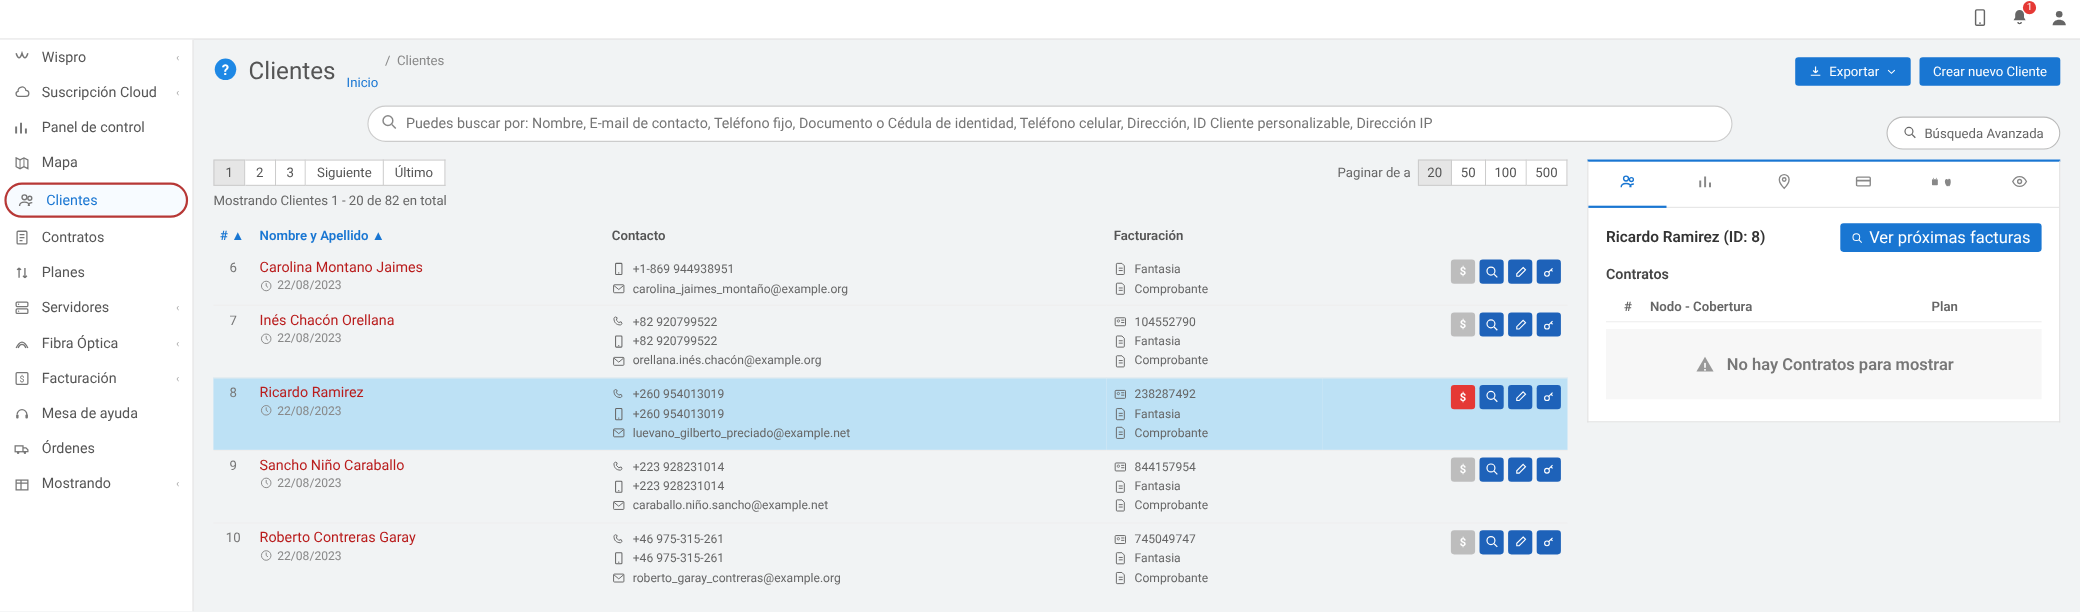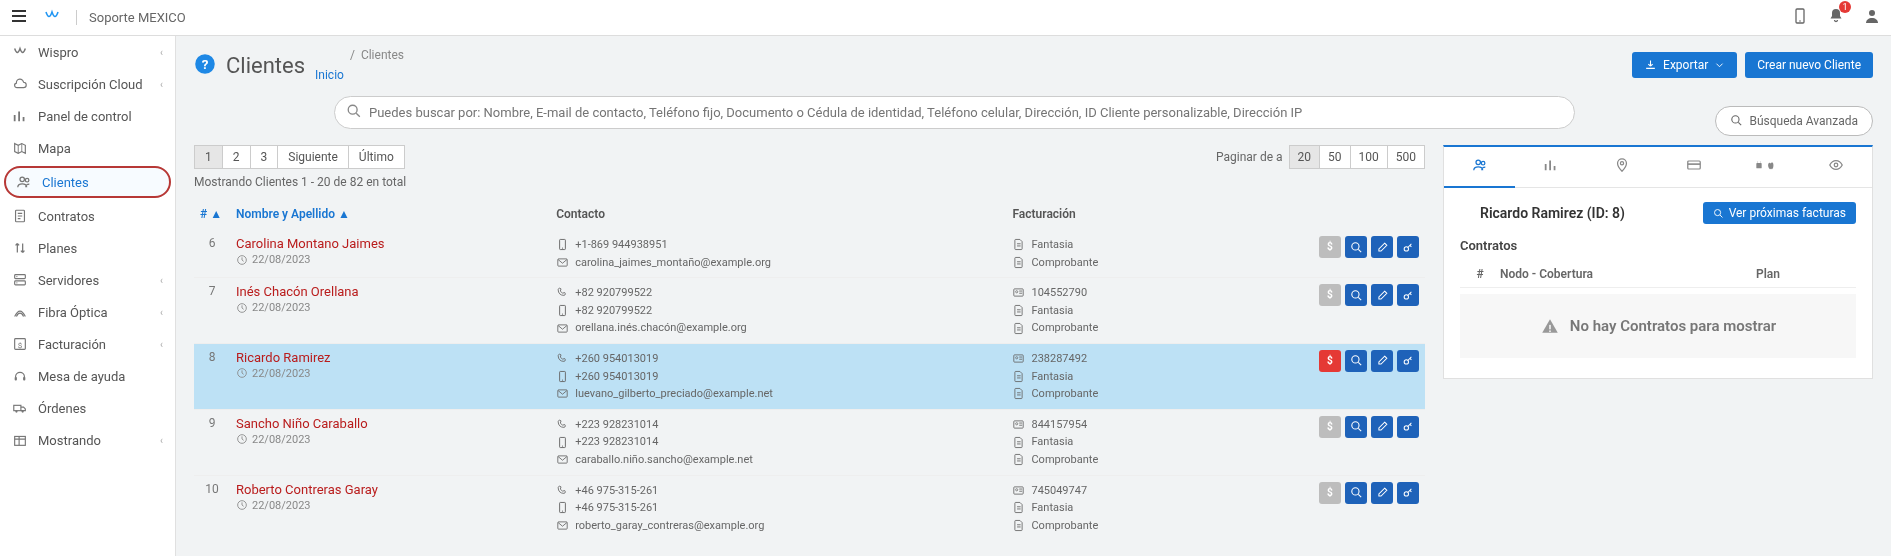--- a/index.html
+++ b/index.html
@@ -74,22 +74,22 @@
 .icon-btn.blue { background: #1e62b9; }
 .icon-btn.red  { background: #e53935; }
 
 
 .detail-panel { background: #fff; border: 1px solid #e0e0e0; border-top: 2px solid #1976d2; }
 .detail-tabs { display: flex; border-bottom: 1px solid #e5e5e5; }
 .detail-tab { flex: 1; text-align: center; padding: 10px 0; color: #888; cursor: pointer; }
 .detail-tab.active { color: #1976d2; border-bottom: 2px solid #1976d2; margin-bottom: -1px; }
 .detail-body { padding: 14px 16px 20px; }
 .detail-title-row { display: flex; align-items: center; justify-content: space-between; margin-bottom: 14px; }
-.detail-title { font-size: 14px; font-weight: 600; color: #333; margin-left: 20px; }
-.btn-sm { background: #1976d2; color: #fff; border: none; padding: 4px 10px; border-radius: 3px; font-size: 12px; cursor: pointer; display: inline-flex; gap: 5px; align-items: center; }
+.detail-title { font-size: 14px; font-weight: 600; color: #333; }
+.btn-sm { background: #1976d2; color: #fff; border: none; padding: 4px 10px; border-radius: 3px; font-size: 15px; cursor: pointer; display: inline-flex; gap: 5px; align-items: center; }
 .section-head { font-size: 13px; font-weight: 600; color: #444; margin-bottom: 8px; }
 .contracts-head { display: flex; color: #666; font-weight:600; font-size: 12px; padding: 6px 0; border-bottom:1px solid #eee; }
 .contracts-head > div:nth-child(1){ width:40px; text-align:center;}
 .contracts-head > div:nth-child(2){ flex:1; }
 .contracts-head > div:nth-child(3){ width:100px; }
 .no-contracts { background: #f7f7f7; color: #777; padding: 22px; display: flex; align-items: center; justify-content: center; gap: 10px; margin-top: 6px; font-size: 15px; font-weight:600; }
 
 svg { display: inline-block; }
 </style>
 </head>
@@ -231,29 +231,20 @@
         <path d="M3 4l4 2 4-2 4 2v9l-4-2-4 2-4-2z" fill="none" stroke="currentColor" stroke-width="1.3"></path>
         <path d="M7 6v9M11 4v9" stroke="currentColor" stroke-width="1"></path>
       </g>
     <g id="i-logo">
         <path d="M3 5c2 6 4 6 6 0 2 6 4 6 6 0" fill="none" stroke="currentColor" stroke-width="1.6"></path>
       </g>
   </defs>
 </svg>
 
 <div class="topbar">
-  <div class="topbar-left">
-    <span class="hamburger-icon"><svg width="18" height="18" viewBox="0 0 18 18" stroke="#666">
-          <use href="#i-menu"></use>
-        </svg></span>
-    <span class="brand-logo"><svg width="24" height="18" viewBox="0 0 18 18" style="color:#2196f3">
-          <use href="#i-logo"></use>
-        </svg></span>
-    <span class="brand-name">Soporte MEXICO</span>
-  </div>
   <div class="topbar-right">
     <span><svg width="18" height="18" viewBox="0 0 18 18">
           <use href="#i-mobile"></use>
         </svg></span>
     <span class="notif-wrap">
       <svg width="18" height="18" viewBox="0 0 18 18">
           <use href="#i-bell"></use>
         </svg>
       <span class="notif-badge">1</span>
     </span>

